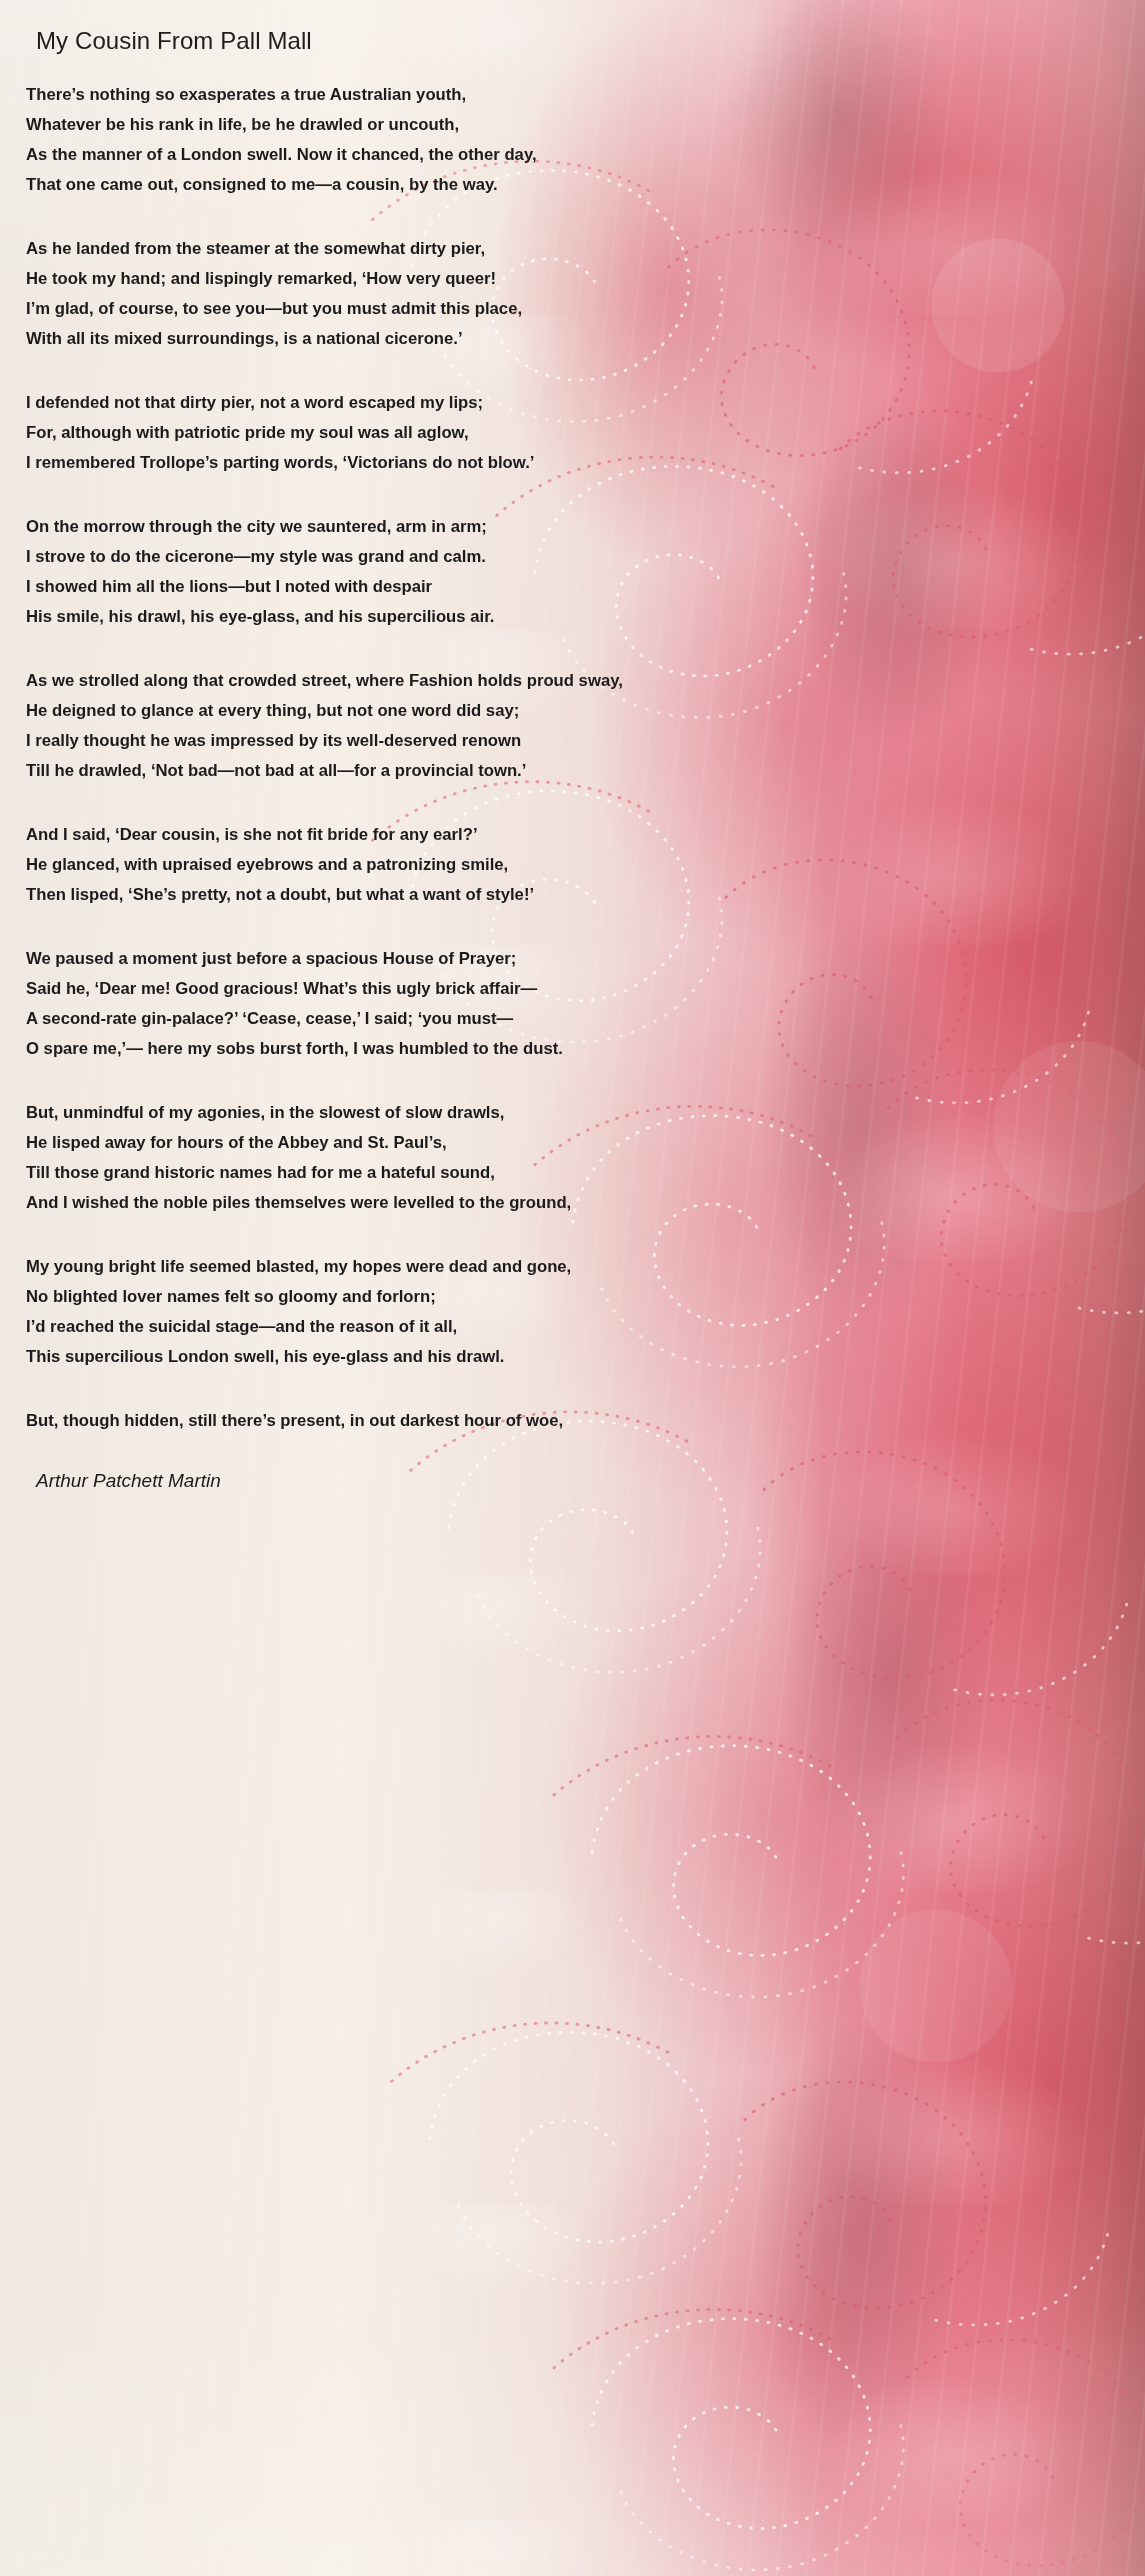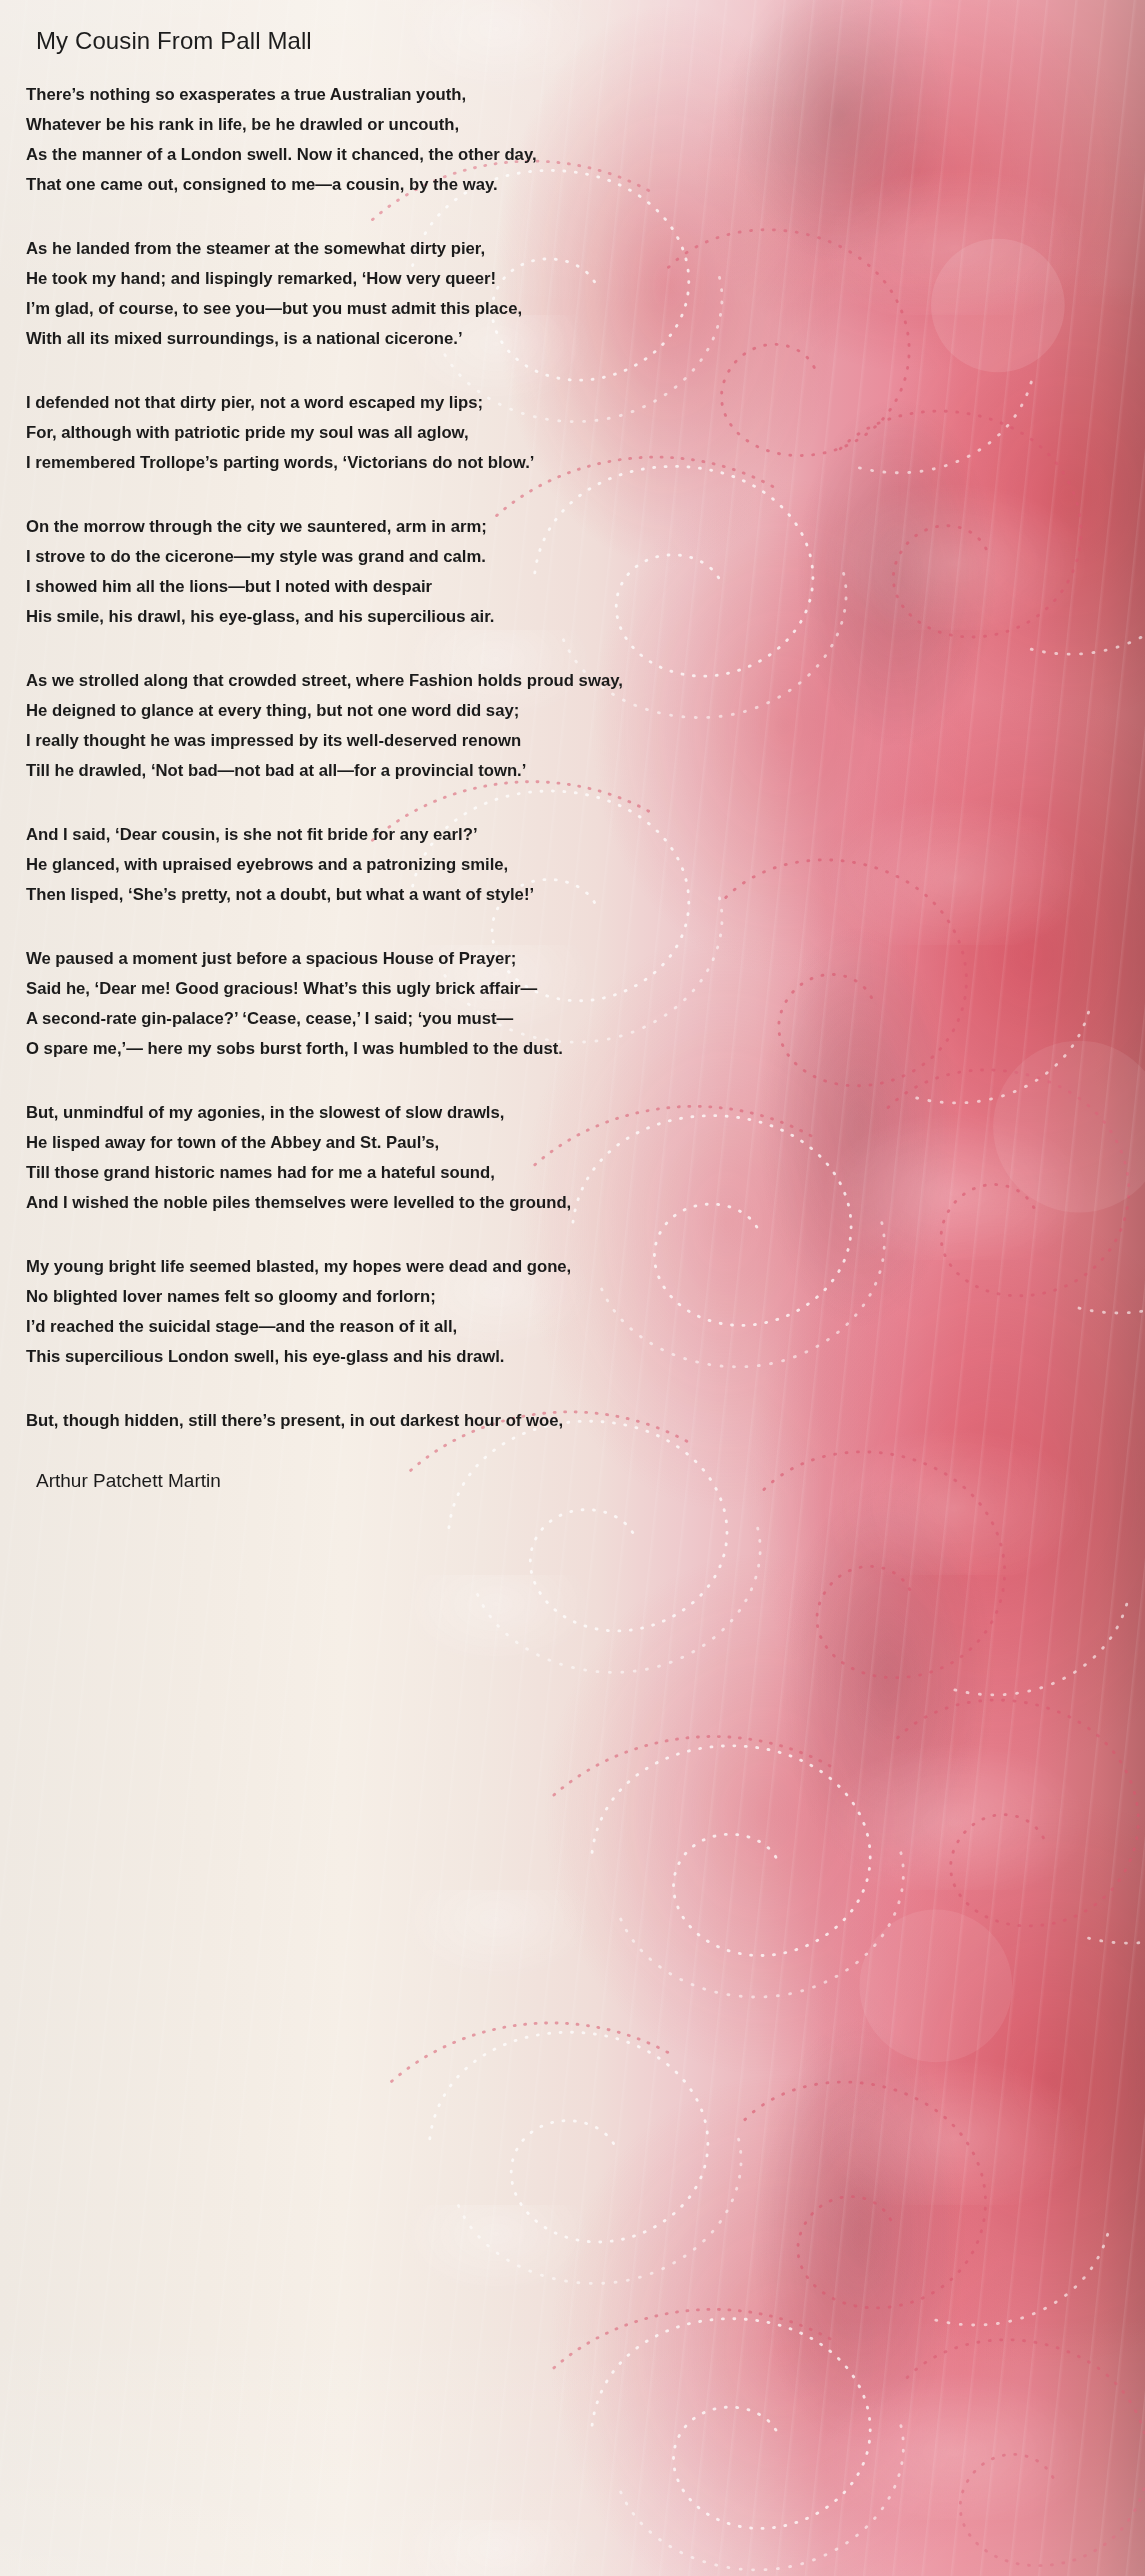--- a/index.html
+++ b/index.html
@@ -120,20 +120,21 @@
   .line {
     font-size: 16.7px;
     font-weight: bold;
     color: #1b1b1b;
     line-height: 30px;
     white-space: nowrap;
   }
 
   .author {
     font-size: 19px;
+    font-style: italic;
     color: #1b1b1b;
     margin: 21px 0 0 36px;
   }
 </style>
 </head>
 <body>
 
 <div id="page">
 
   <div class="bg-layer bg-blobs"></div>
@@ -225,21 +226,21 @@
 
       <div class="stanza">
         <div class="line">We paused a moment just before a spacious House of Prayer;</div>
         <div class="line">Said he, ‘Dear me! Good gracious! What’s this ugly brick affair—</div>
         <div class="line">A second-rate gin-palace?’ ‘Cease, cease,’ I said; ‘you must—</div>
         <div class="line">O spare me,’— here my sobs burst forth, I was humbled to the dust.</div>
       </div>
 
       <div class="stanza">
         <div class="line">But, unmindful of my agonies, in the slowest of slow drawls,</div>
-        <div class="line">He lisped away for town of the Abbey and St. Paul’s,</div>
+        <div class="line">He lisped away for hours of the Abbey and St. Paul’s,</div>
         <div class="line">Till those grand historic names had for me a hateful sound,</div>
         <div class="line">And I wished the noble piles themselves were levelled to the ground,</div>
       </div>
 
       <div class="stanza">
         <div class="line">My young bright life seemed blasted, my hopes were dead and gone,</div>
         <div class="line">No blighted lover names felt so gloomy and forlorn;</div>
         <div class="line">I’d reached the suicidal stage—and the reason of it all,</div>
         <div class="line">This supercilious London swell, his eye-glass and his drawl.</div>
       </div>

